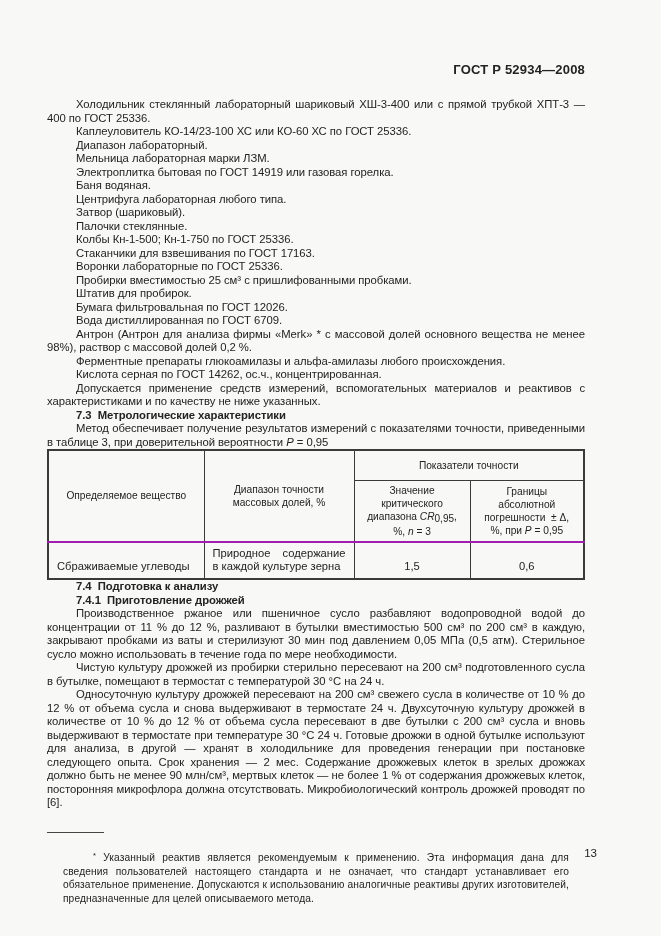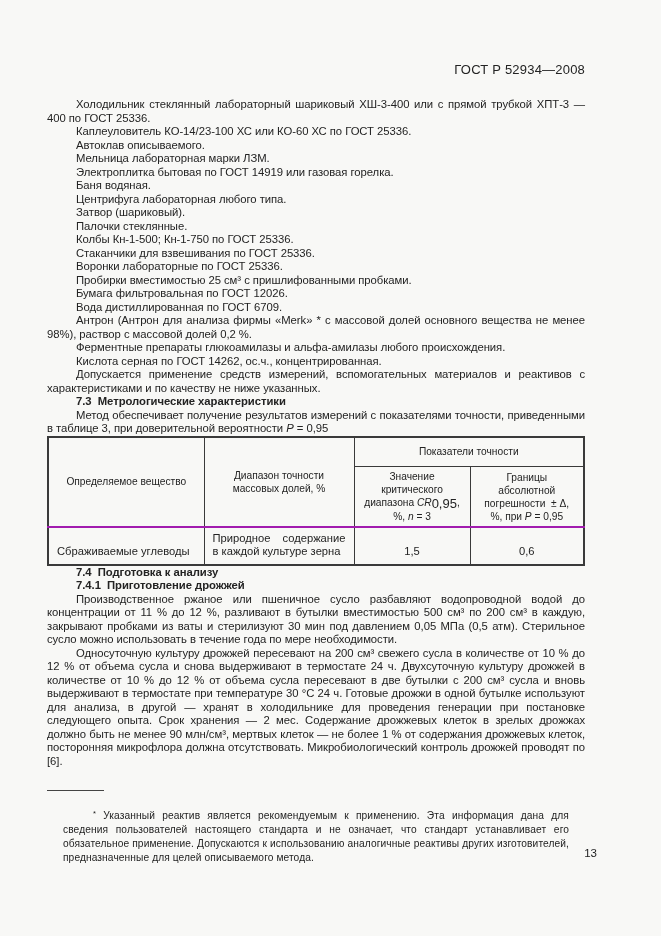--- a/index.html
+++ b/index.html
@@ -12,21 +12,21 @@
   .page {
     position: relative;
     width: 661px; height: 936px;
     box-sizing: border-box;
     padding: 62px 76px 0 47px;
     overflow: hidden;
   }
   .doc-header {
     margin: 0 0 21px 0;
     font-size: 13px;
-    font-weight: normal;
+    font-weight: bold;
     text-align: right;
     letter-spacing: 0.2px;
   }
   p.body {
     margin: 0;
     font-size: 11.3px;
     line-height: 13.5px;
     text-align: justify;
     text-indent: 29px;
     letter-spacing: -0.05px;
@@ -65,21 +65,21 @@
     font-size: 11.2px;
     line-height: 13.4px;
     padding: 4px 8px 5px 8px;
     vertical-align: bottom;
     height: 29px;
   }
   td.cell-left { text-align: left; vertical-align: middle; }
   td.cell-just { text-align: justify; }
   td.cell-center { text-align: center; }
   table.t3 i, p.body i { font-style: italic; }
-  table.t3 sub { font-size: 13px; vertical-align: -2px; }
+  table.t3 sub { font-size: 10px; vertical-align: -2px; }
   .footnote-block { margin-top: 22px; }
   .footnote-rule {
     width: 57px; height: 0;
     border-top: 1px solid #444;
     margin: 0 0 6px 0;
   }
   p.footnote {
     margin: 16px;
     font-size: 10.2px;
     line-height: 13.8px;
@@ -97,31 +97,32 @@
 </style>
 </head>
 <body>
 
 <div class="page">
 
   <p class="doc-header">ГОСТ Р 52934—2008</p>
 
   <p class="body">Холодильник стеклянный лабораторный шариковый ХШ-3-400 или с прямой трубкой ХПТ-3 — 400 по ГОСТ 25336.</p>
   <p class="body">Каплеуловитель КО-14/23-100 ХС или КО-60 ХС по ГОСТ 25336.</p>
-  <p class="body">Автоклав описываемого.</p>
+  <p class="body">Диапазон лабораторный.</p>
   <p class="body">Мельница лабораторная марки ЛЗМ.</p>
   <p class="body">Электроплитка бытовая по ГОСТ 14919 или газовая горелка.</p>
   <p class="body">Баня водяная.</p>
   <p class="body">Центрифуга лабораторная любого типа.</p>
   <p class="body">Затвор (шариковый).</p>
   <p class="body">Палочки стеклянные.</p>
   <p class="body">Колбы Кн-1-500; Кн-1-750 по ГОСТ 25336.</p>
-  <p class="body">Стаканчики для взвешивания по ГОСТ 25336.</p>
+  <p class="body">Стаканчики для взвешивания по ГОСТ 17163.</p>
   <p class="body">Воронки лабораторные по ГОСТ 25336.</p>
   <p class="body">Пробирки вместимостью 25 см³ с пришлифованными пробками.</p>
+  <p class="body">Штатив для пробирок.</p>
   <p class="body">Бумага фильтровальная по ГОСТ 12026.</p>
   <p class="body">Вода дистиллированная по ГОСТ 6709.</p>
   <p class="body">Антрон (Антрон для анализа фирмы «Merk»&nbsp;* с массовой долей основного вещества не менее 98%), раствор с массовой долей 0,2 %.</p>
   <p class="body">Ферментные препараты глюкоамилазы и альфа-амилазы любого происхождения.</p>
   <p class="body">Кислота серная по ГОСТ 14262, ос.ч., концентрированная.</p>
   <p class="body">Допускается применение средств измерений, вспомогательных материалов и реактивов с характеристиками и по качеству не ниже указанных.</p>
 
   <p class="body heading">7.3&nbsp;&nbsp;Метрологические характеристики</p>
 
   <p class="body"><span>Метод обеспечивает получение результатов измерений с показателями точности, приведенными в таблице 3, при доверительной вероятности </span><i>P</i><span> = 0,95</span></p>
@@ -152,20 +153,21 @@
         <td class="cell-center">1,5</td>
         <td class="cell-center">0,6</td>
       </tr>
     </tbody>
   </table>
 
   <p class="body heading mt">7.4&nbsp;&nbsp;Подготовка к анализу</p>
   <p class="body heading">7.4.1&nbsp;&nbsp;Приготовление дрожжей</p>
 
   <p class="body">Производственное ржаное или пшеничное сусло разбавляют водопроводной водой до концентрации от 11 % до 12 %, разливают в бутылки вместимостью 500 см³ по 200 см³ в каждую, закрывают пробками из ваты и стерилизуют 30 мин под давлением 0,05 МПа (0,5 атм). Стерильное сусло можно использовать в течение года по мере необходимости.</p>
+  <p class="body">Чистую культуру дрожжей из пробирки стерильно пересевают на 200 см³ подготовленного сусла в бутылке, помещают в термостат с температурой 30 °С на 24 ч.</p>
   <p class="body">Односуточную культуру дрожжей пересевают на 200 см³ свежего сусла в количестве от 10 % до 12 % от объема сусла и снова выдерживают в термостате 24 ч. Двухсуточную культуру дрожжей в количестве от 10 % до 12 % от объема сусла пересевают в две бутылки с 200 см³ сусла и вновь выдерживают в термостате при температуре 30 °С 24 ч. Готовые дрожжи в одной бутылке используют для анализа, в другой — хранят в холодильнике для проведения генерации при постановке следующего опыта. Срок хранения — 2 мес. Содержание дрожжевых клеток в зрелых дрожжах должно быть не менее 90 млн/см³, мертвых клеток — не более 1 % от содержания дрожжевых клеток, посторонняя микрофлора должна отсутствовать. Микробиологический контроль дрожжей проводят по [6].</p>
 
   <div class="footnote-block">
     <div class="footnote-rule"></div>
     <p class="footnote"><sup>*</sup><span> Указанный реактив является рекомендуемым к применению. Эта информация дана для сведения пользователей настоящего стандарта и не означает, что стандарт устанавливает его обязательное применение. Допускаются к использованию аналогичные реактивы других изготовителей, предназначенные для целей описываемого метода.</span></p>
   </div>
 
   <div class="page-number">13</div>
 
 </div>

